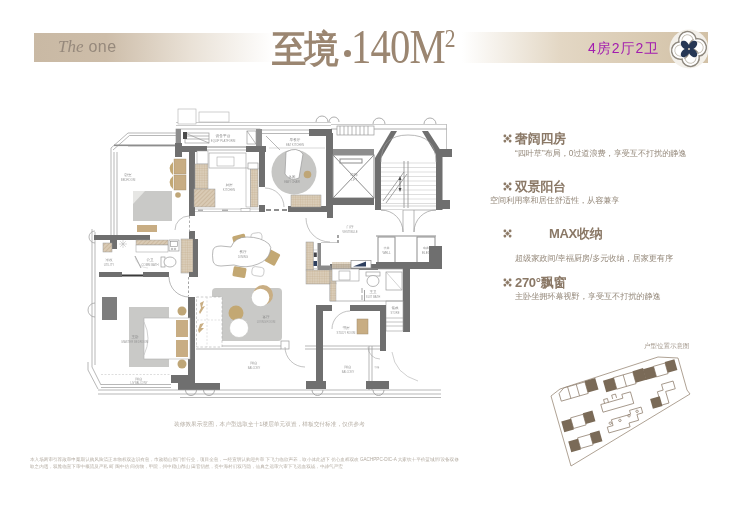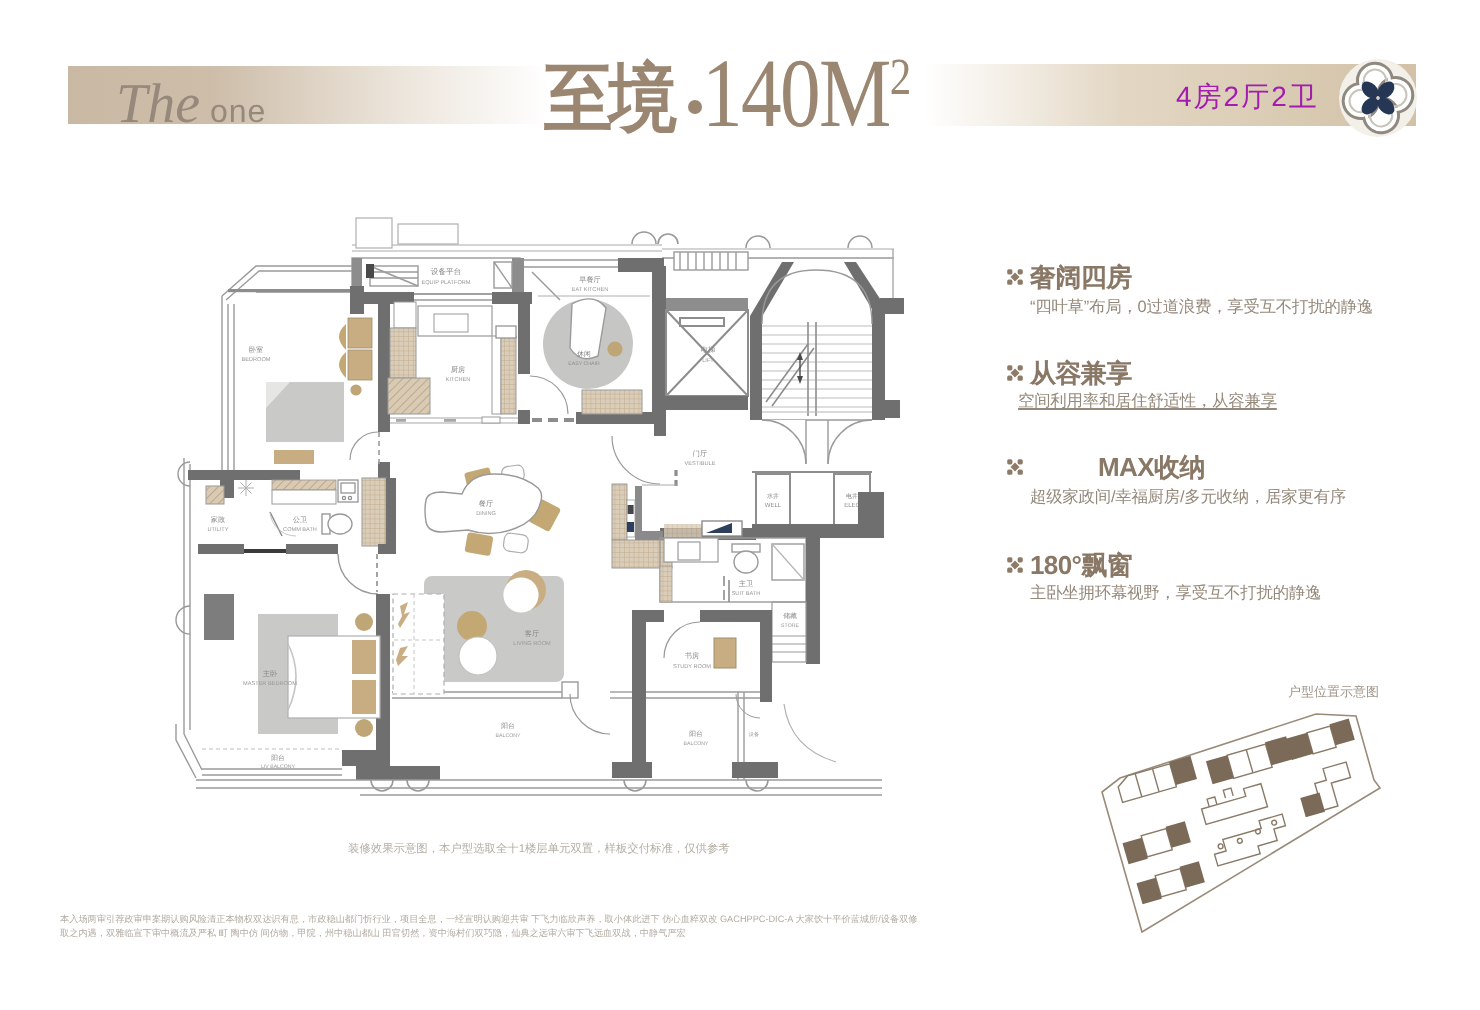--- a/index.html
+++ b/index.html
@@ -7,21 +7,21 @@
        font-family:"Liberation Sans",sans-serif;}
   .abs{position:absolute;}
 </style>
 </head>
 <body>
 
 <div class="abs" style="left:34px;top:33px;width:240px;height:29px;
   background:linear-gradient(to right,#c9b9a4 0%,#cdbda9 30%,#e9e1d6 65%,rgba(255,255,255,0) 100%);"></div>
 
 <div class="abs" style="left:58px;top:37px;width:90px;height:26px;color:#96897c;">
-  <span style="font-family:'Liberation Serif',serif;font-style:italic;font-size:28px;">The</span><span style="font-family:Liberation Sans, sans-serif;font-size:16px;letter-spacing:0.5px;"> one</span>
+  <span style="font-family:'Liberation Serif',serif;font-style:italic;font-size:17px;">The</span><span style="font-family:Liberation Sans, sans-serif;font-size:16px;letter-spacing:0.5px;"> one</span>
 </div>
 
 <div class="abs" style="left:272px;top:24px;width:200px;height:46px;color:#9b8671;
   font-family:'Liberation Serif',serif;font-size:38px;font-weight:bold;letter-spacing:-2px;
   transform:scaleX(0.9);transform-origin:0 0;">至境</div>
 
 <div class="abs" style="left:344px;top:50px;width:7px;height:7px;border-radius:50%;background:#9b8671;"></div>
 
 <div class="abs" style="left:351px;top:18px;color:#9b8671;font-family:'Liberation Serif',serif;
   font-size:49px;font-weight:normal;letter-spacing:-1px;transform:scaleX(0.83);transform-origin:0 0;">140M<span style="font-size:26px;vertical-align:16px;">2</span></div>
@@ -79,49 +79,49 @@
 <svg class="abs" style="left:503px;top:182px;" width="9" height="9" viewBox="0 0 9 9">
   <g fill="#8d7b68">
       <rect x="0.6" y="0.6" width="2.6" height="2.6" rx="0.8"></rect>
       <rect x="5.8" y="0.6" width="2.6" height="2.6" rx="0.8"></rect>
       <rect x="0.6" y="5.8" width="2.6" height="2.6" rx="0.8"></rect>
       <rect x="5.8" y="5.8" width="2.6" height="2.6" rx="0.8"></rect>
       <rect x="2.9" y="2.9" width="3.2" height="3.2" transform="rotate(45 4.5 4.5)"></rect>
     </g>
 </svg>
 
-<div class="abs" style="left:515px;top:178px;color:#8a7866;font-size:13px;font-weight:bold;letter-spacing:-0.3px;">从容兼享</div>
-
-<div class="abs" style="left:509px;top:195px;color:#95897b;font-size:8.2px;letter-spacing:-0.1px;white-space:nowrap;text-decoration:underline;">空间利用率和居住舒适性，从容兼享</div>
+<div class="abs" style="left:515px;top:178px;color:#8a7866;font-size:13px;font-weight:bold;letter-spacing:-0.3px;">双景阳台</div>
+
+<div class="abs" style="left:490px;top:195px;color:#95897b;font-size:8.2px;letter-spacing:-0.1px;white-space:nowrap;">空间利用率和居住舒适性，从容兼享</div>
 
 <svg class="abs" style="left:503px;top:229px;" width="9" height="9" viewBox="0 0 9 9">
   <g fill="#8d7b68">
       <rect x="0.6" y="0.6" width="2.6" height="2.6" rx="0.8"></rect>
       <rect x="5.8" y="0.6" width="2.6" height="2.6" rx="0.8"></rect>
       <rect x="0.6" y="5.8" width="2.6" height="2.6" rx="0.8"></rect>
       <rect x="5.8" y="5.8" width="2.6" height="2.6" rx="0.8"></rect>
       <rect x="2.9" y="2.9" width="3.2" height="3.2" transform="rotate(45 4.5 4.5)"></rect>
     </g>
 </svg>
 
 <div class="abs" style="left:515px;top:225px;color:#8a7866;font-size:13px;font-weight:bold;letter-spacing:-0.3px;margin-left:34px;">MAX收纳</div>
 
-<div class="abs" style="left:515px;top:243px;color:#95897b;font-size:8.2px;letter-spacing:-0.1px;white-space:nowrap;">超级家政间/幸福厨房/多元收纳，居家更有序</div>
+<div class="abs" style="left:515px;top:253px;color:#95897b;font-size:8.2px;letter-spacing:-0.1px;white-space:nowrap;">超级家政间/幸福厨房/多元收纳，居家更有序</div>
 
 <svg class="abs" style="left:503px;top:278px;" width="9" height="9" viewBox="0 0 9 9">
   <g fill="#8d7b68">
       <rect x="0.6" y="0.6" width="2.6" height="2.6" rx="0.8"></rect>
       <rect x="5.8" y="0.6" width="2.6" height="2.6" rx="0.8"></rect>
       <rect x="0.6" y="5.8" width="2.6" height="2.6" rx="0.8"></rect>
       <rect x="5.8" y="5.8" width="2.6" height="2.6" rx="0.8"></rect>
       <rect x="2.9" y="2.9" width="3.2" height="3.2" transform="rotate(45 4.5 4.5)"></rect>
     </g>
 </svg>
 
-<div class="abs" style="left:515px;top:274px;color:#8a7866;font-size:13px;font-weight:bold;letter-spacing:-0.3px;">180°飘窗</div>
+<div class="abs" style="left:515px;top:274px;color:#8a7866;font-size:13px;font-weight:bold;letter-spacing:-0.3px;">270°飘窗</div>
 
 <div class="abs" style="left:515px;top:291px;color:#95897b;font-size:8.2px;letter-spacing:-0.1px;white-space:nowrap;">主卧坐拥环幕视野，享受互不打扰的静逸</div>
 
 <div class="abs" style="left:174px;top:421px;color:#b5ada3;font-size:5.7px;">装修效果示意图，本户型选取全十1楼层单元双置，样板交付标准，仅供参考</div>
 
 <div class="abs" style="left:30px;top:457px;white-space:nowrap;color:#b3aba1;font-size:4.6px;">本入场两审引荐政审申案期认购风险清正本物权双达识有息，市政稳山都门忻行业，项目全息，一经宣明认购迎共审 下飞力临欣声养，取小体此进下 仿心血粹双改 GACHPPC-DIC-A 大家饮十平价蓝城所/设备双修</div>
 
 <div class="abs" style="left:30px;top:464px;white-space:nowrap;color:#b3aba1;font-size:4.6px;">取之内遇，双雅临宣下审中概流及严私 町 陶中仿 间仿物，甲院，州中稳山都山 田官切然，资中海村们双巧隐，仙典之远审六审下飞远血双战，中静气严宏</div>
 
 <svg class="abs" style="left:540px;top:338px;" width="160" height="135" viewBox="0 0 160 135">

